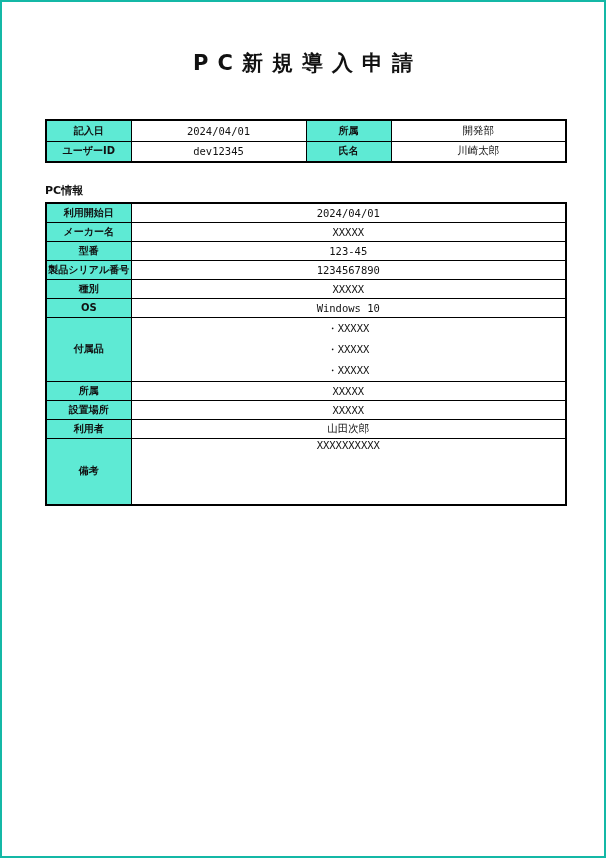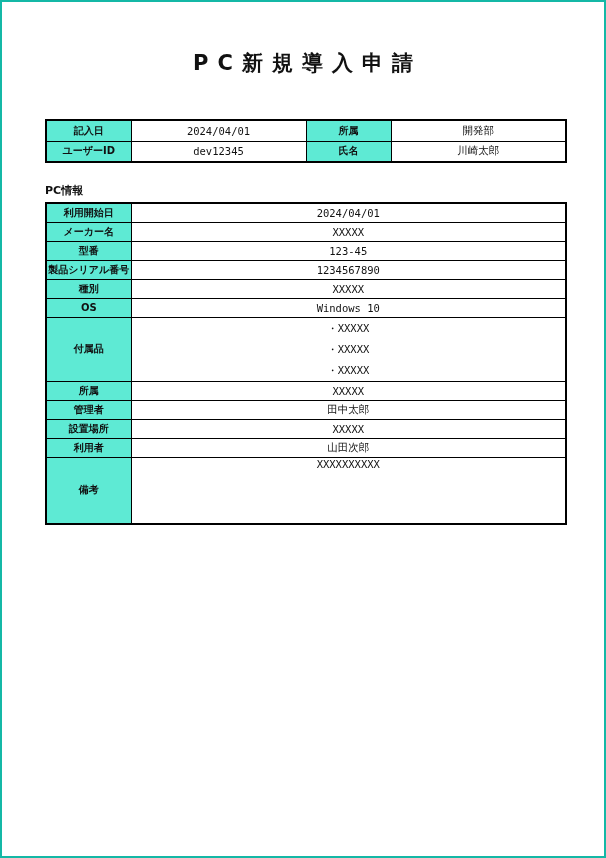--- a/index.html
+++ b/index.html
@@ -161,24 +161,20 @@
         <th class="lbl">付属品</th>
         <td class="val val-top val-pre">・XXXXX
 ・XXXXX
 ・XXXXX</td>
       </tr>
       <tr>
         <th class="lbl">所属</th>
         <td class="val">XXXXX</td>
       </tr>
       <tr>
-        <th class="lbl">管理者</th>
-        <td class="val">田中太郎</td>
-      </tr>
-      <tr>
         <th class="lbl">設置場所</th>
         <td class="val">XXXXX</td>
       </tr>
       <tr>
         <th class="lbl">利用者</th>
         <td class="val">山田次郎</td>
       </tr>
       <tr class="row-remarks">
         <th class="lbl">備考</th>
         <td class="val val-top">XXXXXXXXXX</td>

